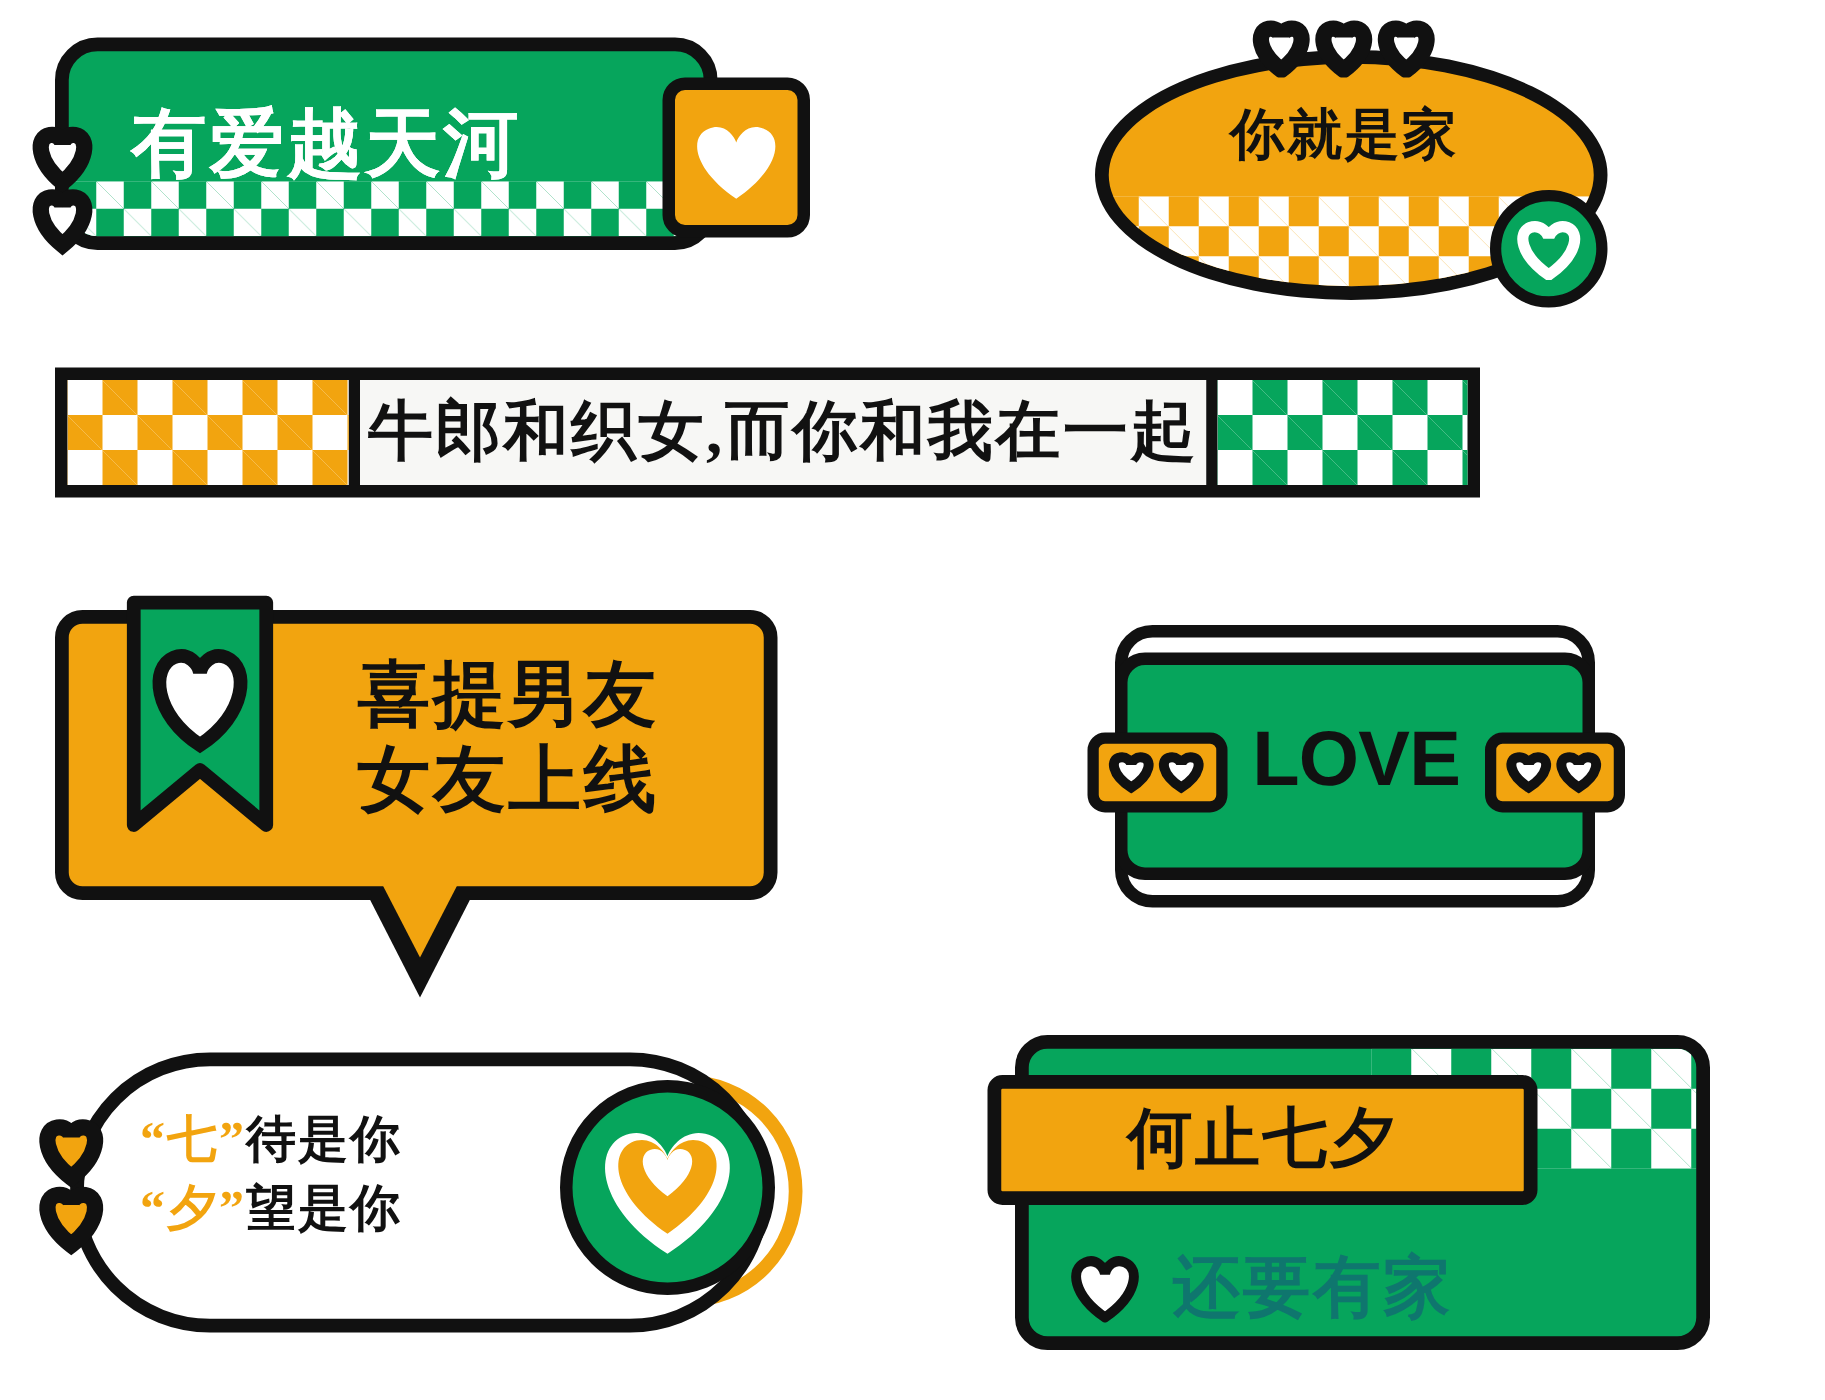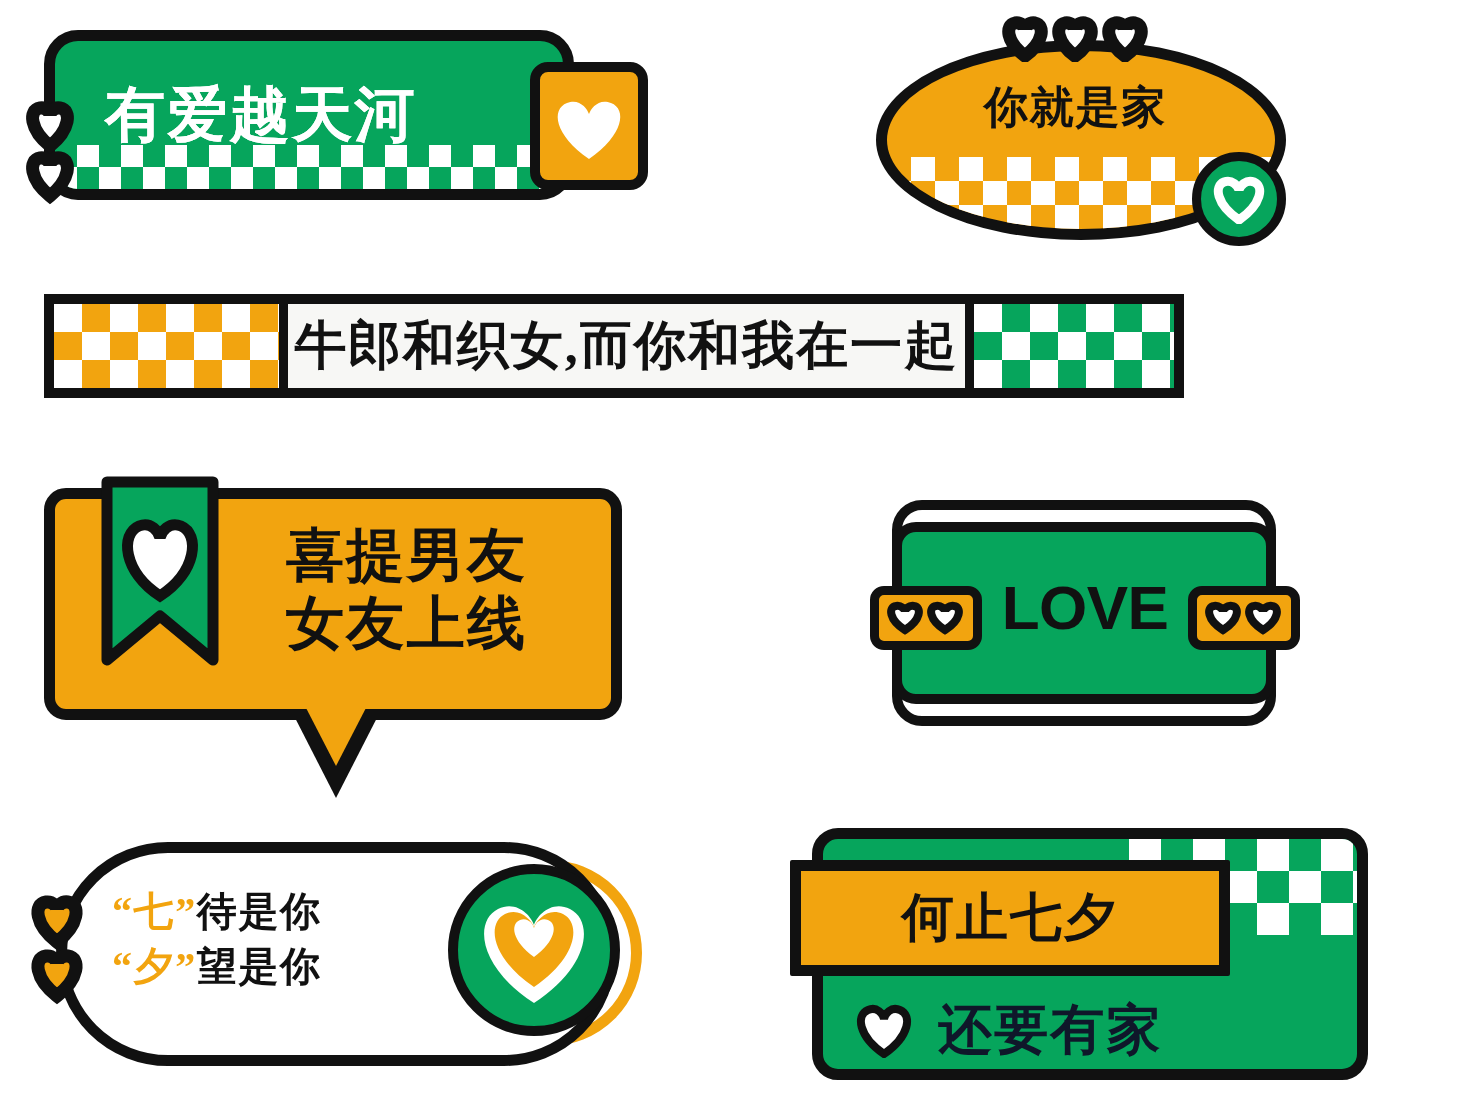--- a/index.html
+++ b/index.html
@@ -174,29 +174,29 @@
     overflow:hidden;
   }
   #b7 .checks{
     position:absolute;right:0;top:0;width:260px;height:96px;
     background-image:
       linear-gradient(45deg,#fff 25%,transparent 25%,transparent 75%,#fff 75%),
       linear-gradient(45deg,#fff 25%,transparent 25%,transparent 75%,#fff 75%);
     background-size:64px 64px;background-position:0 0,32px 32px;
   }
   #b7 .bar{
-    position:absolute;left:0;top:32px;width:440px;height:116px;
-    background:#F2A40F;border:11px solid #111;border-radius:2px;box-sizing:border-box;
+    position:absolute;left:0;top:32px;width:440px;height:104px;
+    background:#F2A40F;border:11px solid #111;border-radius:12px;box-sizing:border-box;
     display:flex;align-items:center;justify-content:center;
   }
   #b7 .bar .t{font-size:52px;color:#111;}
   #b7 .row2{
     position:absolute;left:62px;top:174px;display:flex;align-items:center;gap:22px;
   }
-  #b7 .row2 .t{font-size:54px;color:#0f172a;}
+  #b7 .row2 .t{font-size:54px;color:#0f766e;}
 </style>
 </head>
 <body>
 
 <div class="stage">
 
   <div class="banner" id="b1">
     <div class="card">
       <div class="checks"></div>
       <div class="title cn">有爱越天河</div>

